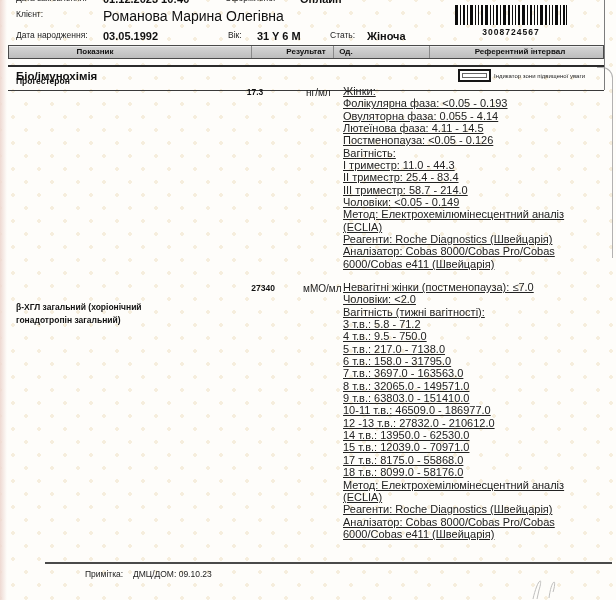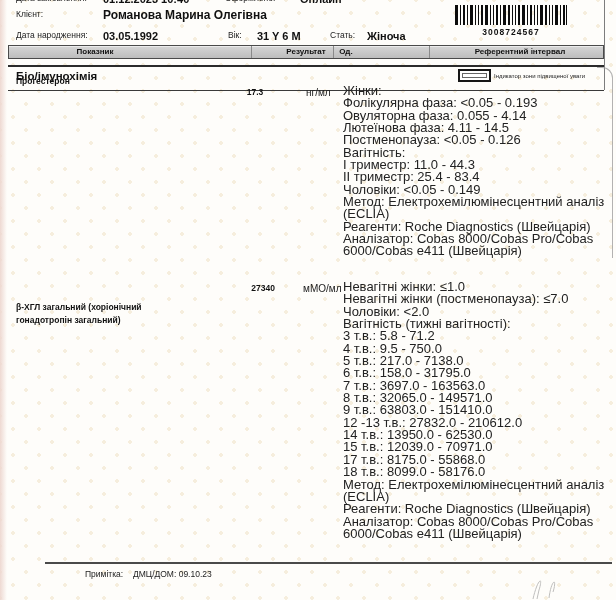--- a/index.html
+++ b/index.html
@@ -11,21 +11,21 @@
     background-image:
       radial-gradient(#f6eedd 1.6px, rgba(255,255,255,0) 1.8px),
       radial-gradient(#f6eedd 1.6px, rgba(255,255,255,0) 1.8px);
     background-size:26px 26px;
     background-position:0 0,13px 13px;
   }
   .page{position:relative;width:616px;height:600px;overflow:hidden;}
   .abs{position:absolute;white-space:nowrap;}
   .lbl{font-size:8.5px;color:#222;}
   .val{font-size:11px;font-weight:bold;color:#111;}
-  .val-lg{font-size:12px;font-weight:bold;color:#111;}
+  .val-lg{font-size:14px;font-weight:normal;color:#111;}
   .edge-left{position:absolute;left:0;top:0;width:7px;height:600px;
     background:linear-gradient(90deg,#eed9d2,rgba(255,255,255,0));}
   .hdr-bar{position:absolute;left:8px;top:45px;width:596px;height:14px;
     background:linear-gradient(#d6d6d6,#bdbdbd);
     border:1px solid #4a4a4a;box-sizing:border-box;
     box-shadow:inset 0 1px 0 #ececec;}
   .hdr-bar .sep{position:absolute;top:0;width:1px;height:12px;background:#8a8a8a;}
   .hdr-lbl{position:absolute;top:47px;transform:translateX(-50%);
     font-size:8px;font-weight:bold;color:#111;}
   .thickline{position:absolute;left:8px;top:65px;width:596px;height:2px;background:#2b2b2b;}
@@ -35,21 +35,21 @@
     border-top:1px solid #9a9a9a;border-right:1px solid #9a9a9a;
     border-top-right-radius:11px;opacity:.75;}
   .section-title{position:absolute;left:16px;top:70px;font-size:11.5px;font-weight:bold;color:#111;}
   .ind-box{position:absolute;left:458px;top:69px;width:33px;height:13px;
     background:#fff;border:2px solid #161616;box-sizing:border-box;
     box-shadow:inset 0 0 0 2px #fff, inset 0 0 0 3px #666;}
   .ind-lbl{position:absolute;left:494px;top:73px;font-size:6px;color:#222;}
   .analyte{font-size:8.5px;font-weight:bold;color:#111;line-height:13px;}
   .result{font-size:8.5px;font-weight:bold;color:#111;text-align:center;}
   .unit{font-size:10px;color:#222;}
-  .refs{font-size:13px;color:#222;line-height:12.35px;}
+  .refs{font-size:11px;color:#222;line-height:12.35px;text-decoration:underline;}
   .refs div{white-space:nowrap;}
   .footline{position:absolute;left:45px;top:562px;width:567px;height:2px;background:#4a4a4a;}
   .foot-lbl{position:absolute;left:85px;top:569px;font-size:8.5px;color:#222;}
   .foot-val{position:absolute;left:133px;top:569px;font-size:8.5px;color:#222;}
   .barcode{position:absolute;left:455px;top:5px;width:112px;height:20px;}
   .bc-num{position:absolute;left:455px;top:27px;width:112px;text-align:center;
     font-size:8.5px;font-weight:bold;color:#111;letter-spacing:1px;}
   .signature{position:absolute;left:515px;top:578px;opacity:.55;}
 </style>
 </head>
@@ -137,46 +137,47 @@
   <div class="abs unit" style="left:306px;top:87px;">нг/мл</div>
   <div class="abs refs" style="left:343px;top:85px;">
       <div>Жінки:</div>
       <div>Фолікулярна фаза: &lt;0.05 - 0.193</div>
       <div>Овуляторна фаза: 0.055 - 4.14</div>
       <div>Лютеїнова фаза: 4.11 - 14.5</div>
       <div>Постменопауза: &lt;0.05 - 0.126</div>
       <div>Вагітність:</div>
       <div>I триместр: 11.0 - 44.3</div>
       <div>II триместр: 25.4 - 83.4</div>
+      <div>III триместр: 58.7 - 214.0</div>
       <div>Чоловіки: &lt;0.05 - 0.149</div>
       <div>Метод: Електрохемілюмінесцентний аналіз</div>
       <div>(ECLIA)</div>
       <div>Реагенти: Roche Diagnostics (Швейцарія)</div>
       <div>Аналізатор: Cobas 8000/Cobas Pro/Cobas</div>
       <div>6000/Cobas e411 (Швейцарія)</div>
     </div>
 
   <div class="abs analyte" style="left:16px;top:283px;margin-top:18px;">
       <div>β-ХГЛ загальний (хоріонічний</div>
       <div>гонадотропін загальний)</div>
     </div>
   <div class="abs result" style="left:235px;top:283px;width:40px;text-align:right;">27340</div>
   <div class="abs unit" style="left:303px;top:283px;">мМО/мл</div>
   <div class="abs refs" style="left:343px;top:281px;">
-      <div>Невагітні жінки: ≤1.0</div>
       <div>Невагітні жінки (постменопауза): ≤7.0</div>
       <div>Чоловіки: &lt;2.0</div>
       <div>Вагітність (тижні вагітності):</div>
       <div>3 т.в.: 5.8 - 71.2</div>
       <div>4 т.в.: 9.5 - 750.0</div>
       <div>5 т.в.: 217.0 - 7138.0</div>
       <div>6 т.в.: 158.0 - 31795.0</div>
       <div>7 т.в.: 3697.0 - 163563.0</div>
       <div>8 т.в.: 32065.0 - 149571.0</div>
       <div>9 т.в.: 63803.0 - 151410.0</div>
+      <div>10-11 т.в.: 46509.0 - 186977.0</div>
       <div>12 -13 т.в.: 27832.0 - 210612.0</div>
       <div>14 т.в.: 13950.0 - 62530.0</div>
       <div>15 т.в.: 12039.0 - 70971.0</div>
       <div>17 т.в.: 8175.0 - 55868.0</div>
       <div>18 т.в.: 8099.0 - 58176.0</div>
       <div>Метод: Електрохемілюмінесцентний аналіз</div>
       <div>(ECLIA)</div>
       <div>Реагенти: Roche Diagnostics (Швейцарія)</div>
       <div>Аналізатор: Cobas 8000/Cobas Pro/Cobas</div>
       <div>6000/Cobas e411 (Швейцарія)</div>

